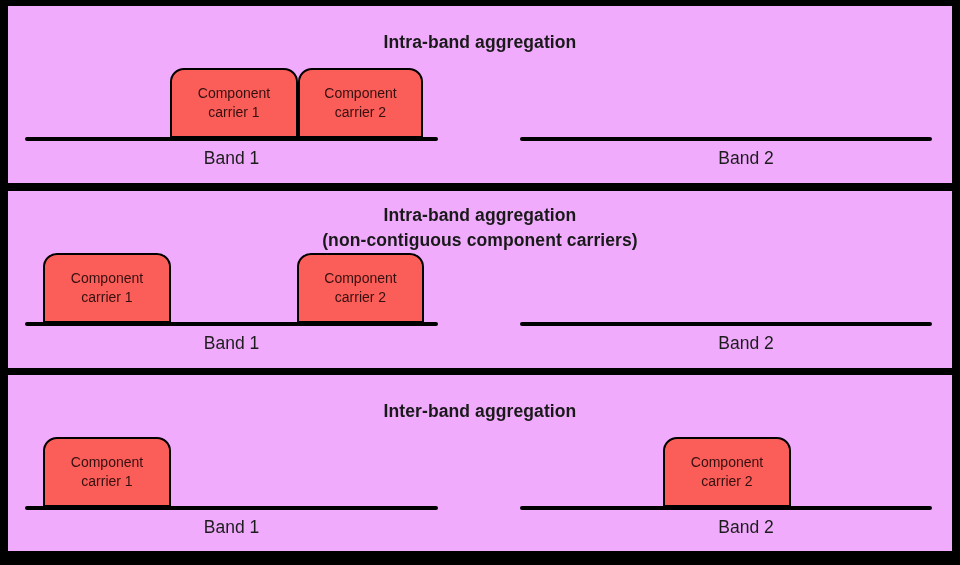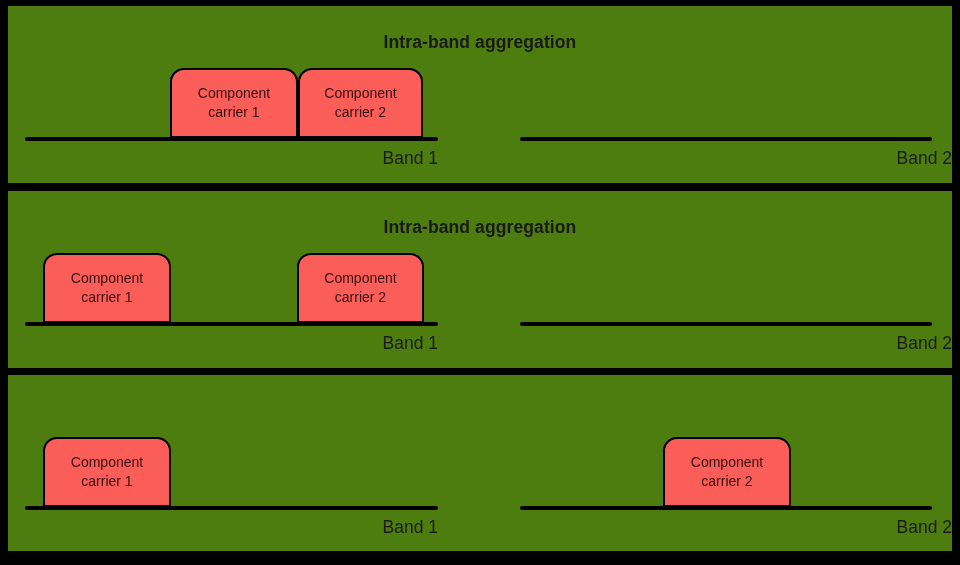--- a/index.html
+++ b/index.html
@@ -12,21 +12,21 @@
     position: relative;
     width: 960px;
     height: 565px;
     background: #000;
     overflow: hidden;
   }
   .panel {
     position: absolute;
     left: 8px;
     width: 944px;
-    background: #4d7c0f;
+    background: #f0abfc;
   }
   .panel-1 { top: 6px;   height: 177px; }
   .panel-2 { top: 191px; height: 177px; }
   .panel-3 { top: 375px; height: 176px; }
 
   .title {
     position: absolute;
     top: 10px; left: 0; right: 0;
     height: 54px;
     display: flex;
@@ -47,21 +47,21 @@
     height: 4px;
     background: #000;
     border-radius: 2px;
   }
   .band-line.band1 { left: 17px;  width: 413px; }
   .band-line.band2 { left: 512px; width: 412px; }
 
   .band-label {
     position: absolute;
     top: 142px;
-    text-align: right;
+    text-align: center;
     font-size: 17.5px;
     color: #1c1c1c;
   }
   .band-label.band1 { left: 17px;  width: 413px; }
   .band-label.band2 { left: 532px; width: 412px; }
 
   .carrier {
     position: absolute;
     top: 62px;
     height: 70px;
@@ -109,38 +109,43 @@
 
     <div class="band-line band1"></div>
     <div class="band-line band2"></div>
     <div class="band-label band1">Band 1</div>
     <div class="band-label band2">Band 2</div>
   </section>
 
   <section class="panel panel-2">
     <div class="title">
       <div>Intra-band aggregation</div>
+      <div>(non-contiguous component carriers)</div>
     </div>
 
     <div class="carrier carrier-a">
       <span>Component</span>
       <span>carrier 1</span>
     </div>
     <div class="carrier carrier-b">
       <span>Component</span>
       <span>carrier 2</span>
     </div>
 
     <div class="band-line band1"></div>
     <div class="band-line band2"></div>
     <div class="band-label band1">Band 1</div>
     <div class="band-label band2">Band 2</div>
   </section>
 
   <section class="panel panel-3">
+    <div class="title">
+      <div>Inter-band aggregation</div>
+      <div></div>
+    </div>
 
     <div class="carrier carrier-a">
       <span>Component</span>
       <span>carrier 1</span>
     </div>
     <div class="carrier carrier-b">
       <span>Component</span>
       <span>carrier 2</span>
     </div>
 

